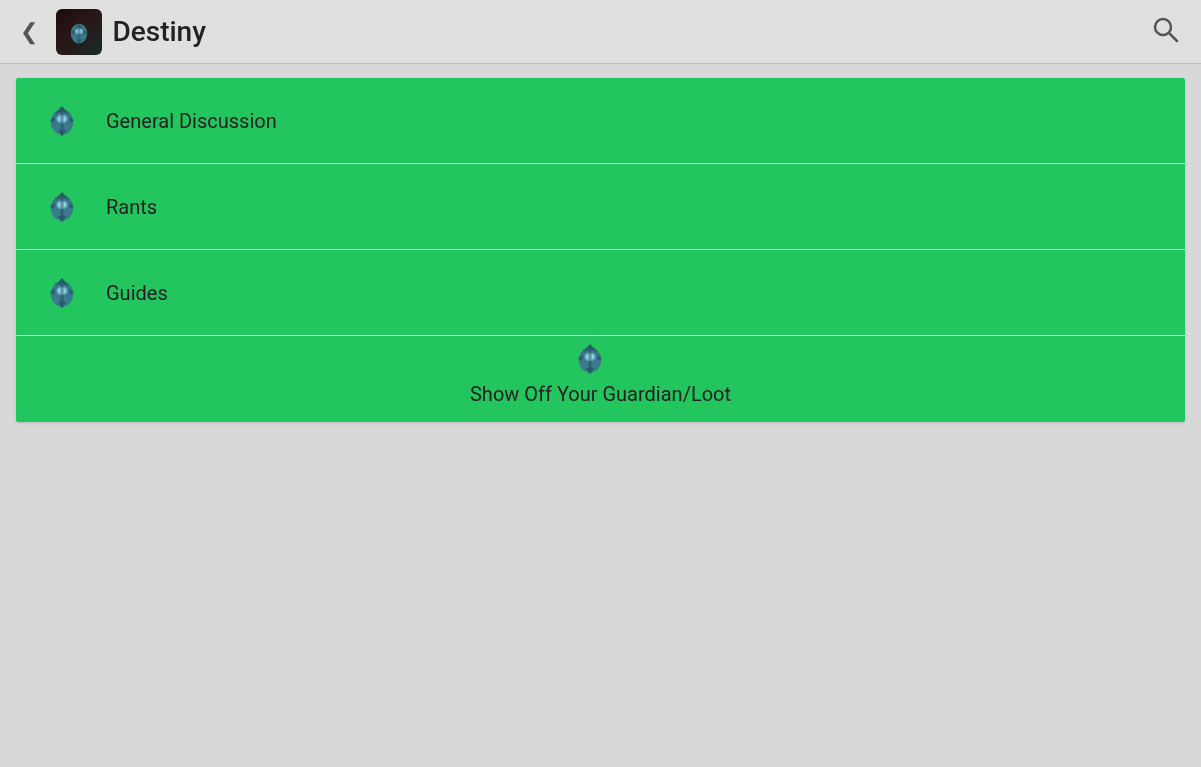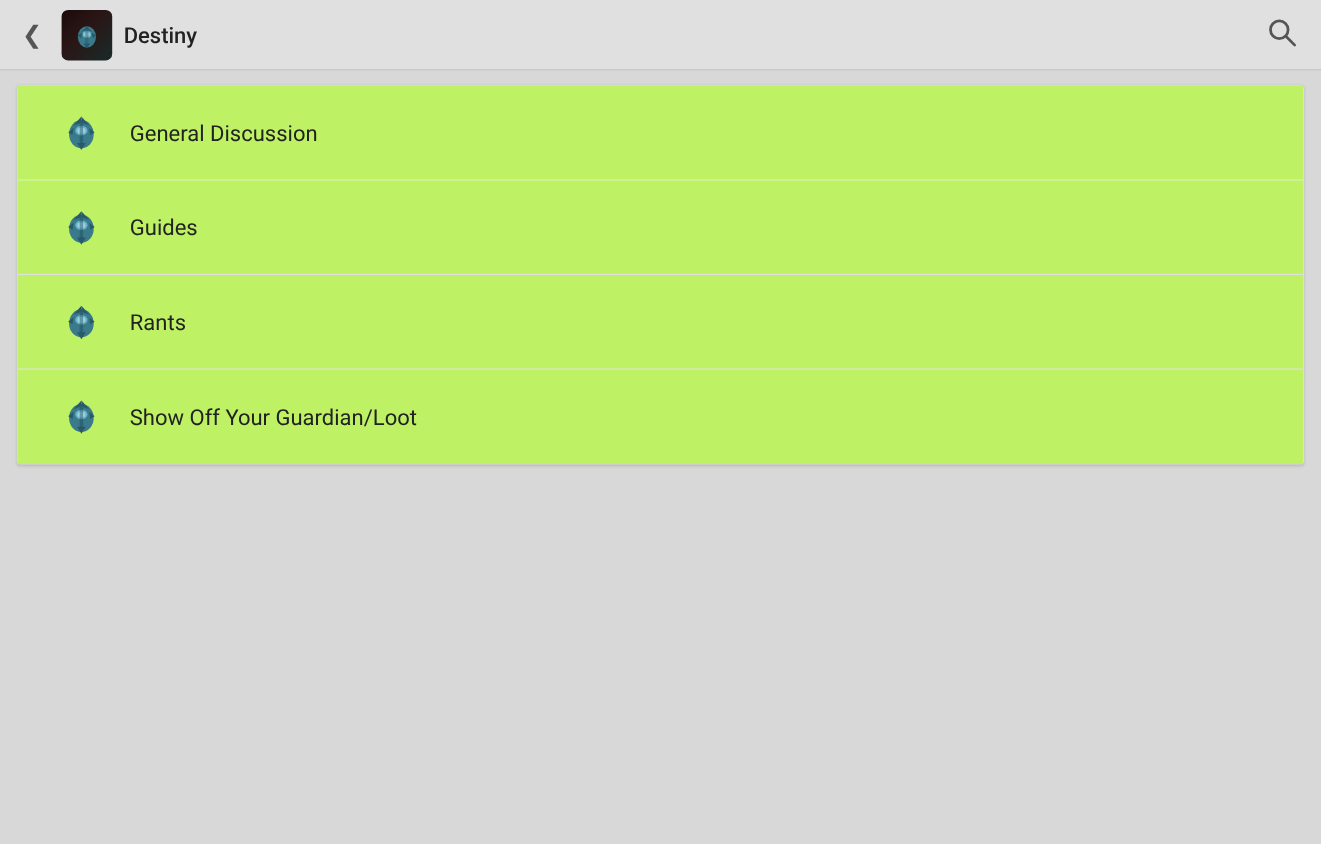--- a/index.html
+++ b/index.html
@@ -51,21 +51,21 @@
       justify-content: center;
       flex-shrink: 0;
     }
 
     .destiny-ghost-header {
       width: 30px;
       height: 30px;
     }
 
     .header-title {
-      font-size: 20px;
+      font-size: 28px;
       font-weight: 500;
       color: #222;
     }
 
     .search-icon-btn {
       cursor: pointer;
       padding: 8px;
     }
 
     
@@ -73,29 +73,30 @@
       margin: 14px 16px;
       background: #fff;
       border-radius: 2px;
       overflow: hidden;
       box-shadow: 0 1px 3px rgba(0,0,0,0.15);
     }
 
     .list-item {
       display: flex;
       align-items: center;
-      padding: 0 36px;
+      padding: 0 24px;
       height: 86px;
       border-bottom: 1px solid #e0e0e0;
-      background: #bef264;
+      background: #22c55e;
       cursor: pointer;
     }
 
     .list-item:last-child {
       border-bottom: none;
+      flex-direction: column;
     }
 
     .item-icon {
       width: 46px;
       height: 46px;
       flex-shrink: 0;
       margin-right: 20px;
     }
 
     .item-label {
@@ -182,20 +183,42 @@
       <polygon points="25,10 34,20 25,17" fill="#2a5a6a"></polygon>
 
       <polygon points="20,40 25,48 30,40" fill="#2a5a6a"></polygon>
 
       <polygon points="10,28 16,23 15,31" fill="#2a5a6a"></polygon>
       <polygon points="40,28 34,23 35,31" fill="#2a5a6a"></polygon>
 
       <rect x="23" y="17" width="4" height="24" rx="2" fill="#1a4a5a" opacity="0.45"></rect>
     </svg>
       </div>
+      <span class="item-label">Rants</span>
+    </div>
+    <div class="list-item">
+      <div class="item-icon">
+        <svg class="ghost-icon" viewBox="0 0 50 55" xmlns="http://www.w3.org/2000/svg">
+
+      <ellipse cx="25" cy="30" rx="14" ry="16" fill="#3a7a8a"></ellipse>
+
+      <ellipse cx="25" cy="26" rx="7" ry="5.5" fill="#6ab4c8"></ellipse>
+      <ellipse cx="25" cy="26" rx="4.5" ry="3.5" fill="#9dd4e4"></ellipse>
+
+      <polygon points="25,10 16,20 25,17" fill="#2a5a6a"></polygon>
+      <polygon points="25,10 34,20 25,17" fill="#2a5a6a"></polygon>
+
+      <polygon points="20,40 25,48 30,40" fill="#2a5a6a"></polygon>
+
+      <polygon points="10,28 16,23 15,31" fill="#2a5a6a"></polygon>
+      <polygon points="40,28 34,23 35,31" fill="#2a5a6a"></polygon>
+
+      <rect x="23" y="17" width="4" height="24" rx="2" fill="#1a4a5a" opacity="0.45"></rect>
+    </svg>
+      </div>
       <span class="item-label">Guides</span>
     </div>
     <div class="list-item">
       <div class="item-icon">
         <svg class="ghost-icon" viewBox="0 0 50 55" xmlns="http://www.w3.org/2000/svg">
 
       <ellipse cx="25" cy="30" rx="14" ry="16" fill="#3a7a8a"></ellipse>
 
       <ellipse cx="25" cy="26" rx="7" ry="5.5" fill="#6ab4c8"></ellipse>
       <ellipse cx="25" cy="26" rx="4.5" ry="3.5" fill="#9dd4e4"></ellipse>
@@ -204,37 +227,15 @@
       <polygon points="25,10 34,20 25,17" fill="#2a5a6a"></polygon>
 
       <polygon points="20,40 25,48 30,40" fill="#2a5a6a"></polygon>
 
       <polygon points="10,28 16,23 15,31" fill="#2a5a6a"></polygon>
       <polygon points="40,28 34,23 35,31" fill="#2a5a6a"></polygon>
 
       <rect x="23" y="17" width="4" height="24" rx="2" fill="#1a4a5a" opacity="0.45"></rect>
     </svg>
       </div>
-      <span class="item-label">Rants</span>
-    </div>
-    <div class="list-item">
-      <div class="item-icon">
-        <svg class="ghost-icon" viewBox="0 0 50 55" xmlns="http://www.w3.org/2000/svg">
-
-      <ellipse cx="25" cy="30" rx="14" ry="16" fill="#3a7a8a"></ellipse>
-
-      <ellipse cx="25" cy="26" rx="7" ry="5.5" fill="#6ab4c8"></ellipse>
-      <ellipse cx="25" cy="26" rx="4.5" ry="3.5" fill="#9dd4e4"></ellipse>
-
-      <polygon points="25,10 16,20 25,17" fill="#2a5a6a"></polygon>
-      <polygon points="25,10 34,20 25,17" fill="#2a5a6a"></polygon>
-
-      <polygon points="20,40 25,48 30,40" fill="#2a5a6a"></polygon>
-
-      <polygon points="10,28 16,23 15,31" fill="#2a5a6a"></polygon>
-      <polygon points="40,28 34,23 35,31" fill="#2a5a6a"></polygon>
-
-      <rect x="23" y="17" width="4" height="24" rx="2" fill="#1a4a5a" opacity="0.45"></rect>
-    </svg>
-      </div>
       <span class="item-label">Show Off Your Guardian/Loot</span>
     </div>
   </div>
 
 </body></html>

